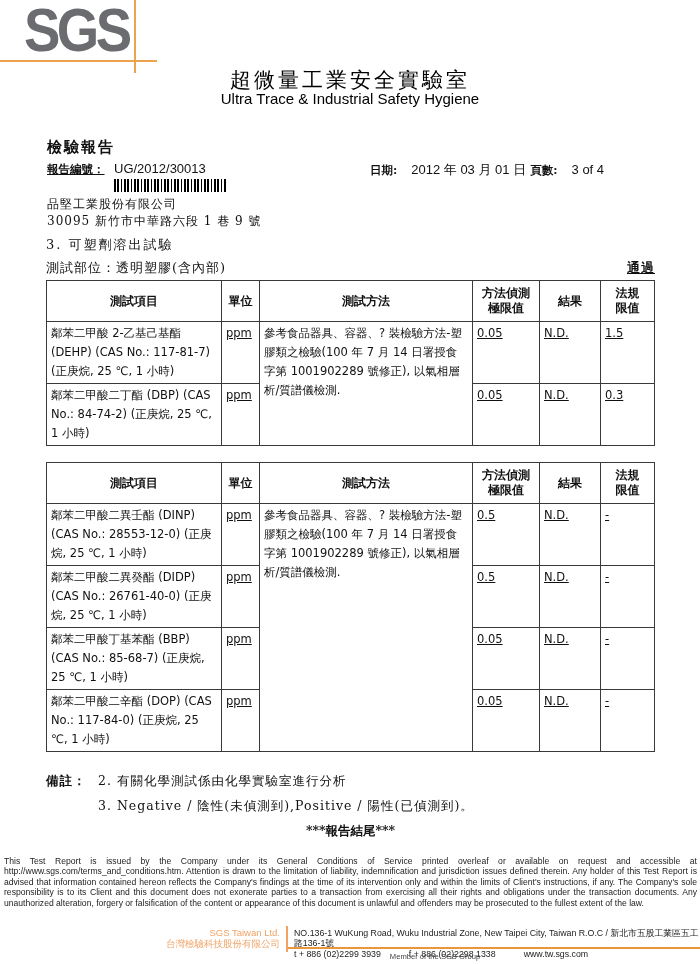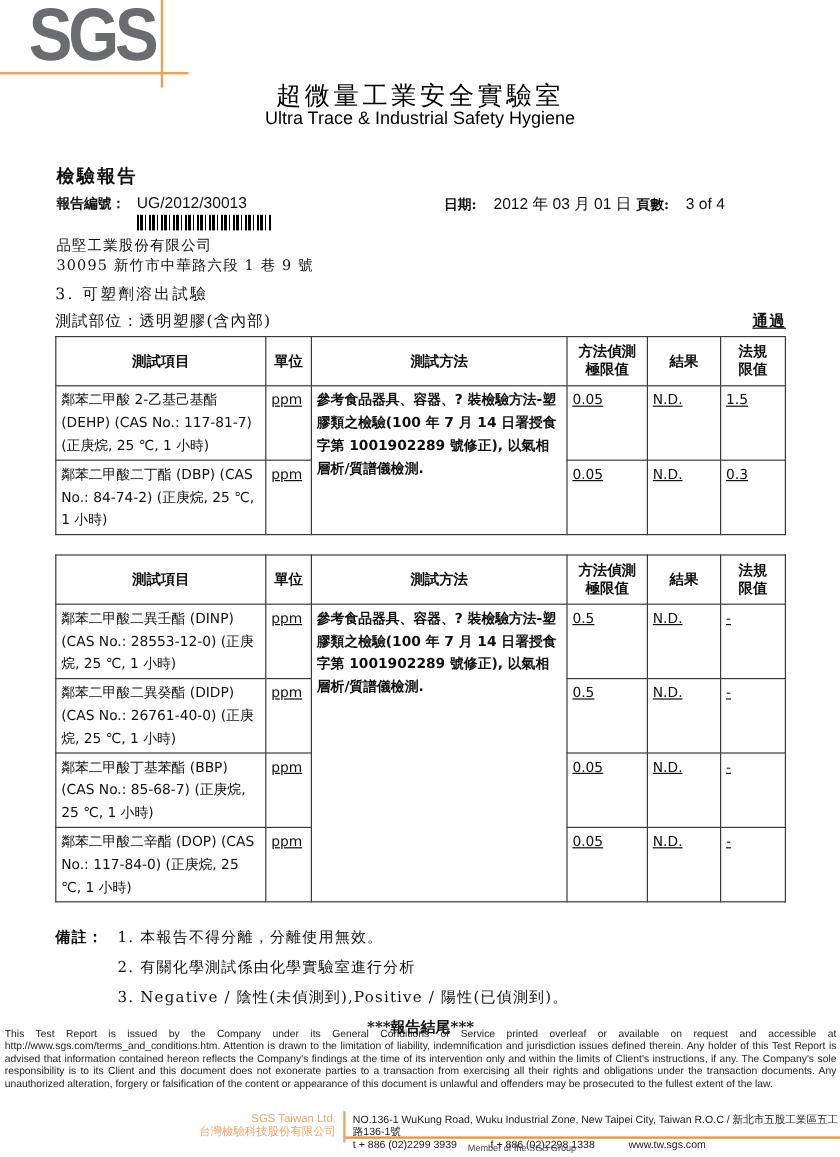--- a/index.html
+++ b/index.html
@@ -15,21 +15,21 @@
   .crop-v { position:absolute; left:134px; top:0; width:2px; height:73px; background:#eda24e; }
 
   .lab-title-zh { position:absolute; left:0; width:700px; top:66px; text-align:center;
     font-family:"DejaVu Serif",serif; font-size:21px; letter-spacing:3px; color:#000; }
   .lab-title-en { position:absolute; left:0; width:700px; top:90px; text-align:center;
     font-family:"Liberation Sans",sans-serif; font-size:15px; color:#000; }
 
   .report-title { position:absolute; left:47px; top:138px; font-family:"DejaVu Serif",serif;
     font-weight:bold; font-size:15px; letter-spacing:2px; }
   .report-no-label { position:absolute; left:47px; top:162px; font-family:"DejaVu Serif",serif;
-    font-weight:bold; font-size:11.5px; }
+    font-weight:bold; font-size:11.5px;text-decoration:underline; }
   .report-no-value { position:absolute; left:114px; top:161px; font-family:"Liberation Sans",sans-serif;
     font-size:13px; }
   .barcode { position:absolute; left:114px; top:179px; width:112px; height:13px;
     background:repeating-linear-gradient(90deg,#000 0 2px,#fff 2px 3px,#000 3px 5px,#fff 5px 7px,#000 7px 8px,#fff 8px 10px); }
   .date-row { position:absolute; left:370px; top:161px; font-size:13px; white-space:nowrap; }
   .date-row .lbl { font-family:"DejaVu Serif",serif; font-weight:bold; font-size:11.5px; }
   .date-row .val { font-family:"Liberation Sans",sans-serif; font-weight:normal; font-size:13px; }
   .date-row .gap { display:inline-block; width:14px; }
   .company-name { position:absolute; left:47px; top:196px; font-family:"DejaVu Serif",serif; font-size:12px; letter-spacing:1px; }
   .company-addr { position:absolute; left:47px; top:213px; font-family:"DejaVu Serif",serif; font-size:12px; letter-spacing:1px; }
@@ -42,21 +42,21 @@
   .verdict { font-family:"DejaVu Serif",serif; font-size:13px; font-weight:bold; text-decoration:underline; letter-spacing:1px;margin-left:48px; }
 
   table.rpt { border-collapse:collapse; table-layout:fixed; width:608px; margin-bottom:16px; }
   table.rpt td, table.rpt th { border:1px solid #3a3a3a; }
   table.rpt th { font-family:"DejaVu Serif",serif; font-size:12px; font-weight:bold;
     line-height:15px; padding:5px 1px; text-align:center; vertical-align:middle; }
   table.rpt td { font-size:11.5px; line-height:19px; padding:2px 4px; vertical-align:top;
     font-family:"DejaVu Sans",sans-serif; }
   td.c-item { text-align:left; }
   td.c-unit, td.c-mdl, td.c-res, td.c-lim { text-align:left; padding-top:4px;text-decoration:underline; }
-  td.c-method { text-align:left;font-weight:bold; }
+  td.c-method { text-align:left; }
 
   
   .notes { display:flex; margin-top:2px; font-family:"DejaVu Serif",serif; font-size:12.5px; }
   .notes-label { width:52px; font-weight:bold; letter-spacing:1px; line-height:25px; }
   .notes-items div { line-height:25px; letter-spacing:1px; }
   .end-marker { text-align:center; margin-top:5px; font-family:"DejaVu Serif",serif;
     font-weight:bold; font-size:12.5px; }
 
   
   .disclaimer { position:absolute; left:4px; right:3px; top:856px; font-family:"Liberation Sans",sans-serif;
@@ -217,21 +217,20 @@
         <td class="c-mdl">0.05</td>
         <td class="c-res">N.D.</td>
         <td class="c-lim">-</td>
       </tr>
     </tbody>
       </table>
 
     <div class="notes">
       <div class="notes-label">備註：</div>
       <div class="notes-items">
-        <div>1. 本報告不得分離，分離使用無效。</div>
         <div>2. 有關化學測試係由化學實驗室進行分析</div>
         <div>3. Negative / 陰性(未偵測到),Positive / 陽性(已偵測到)。</div>
       </div>
     </div>
 
     <div class="end-marker">***報告結尾***</div>
   </div>
 
   <div class="disclaimer">
     <p>This Test Report is issued by the Company under its General Conditions of Service printed overleaf or available on request and accessible at http://www.sgs.com/terms_and_conditions.htm. Attention is drawn to the limitation of liability, indemnification and jurisdiction issues defined therein. Any holder of this Test Report is advised that information contained hereon reflects the Company's findings at the time of its intervention only and within the limits of Client's instructions, if any. The Company's sole responsibility is to its Client and this document does not exonerate parties to a transaction from exercising all their rights and obligations under the transaction documents. Any unauthorized alteration, forgery or falsification of the content or appearance of this document is unlawful and offenders may be prosecuted to the fullest extent of the law.</p>

